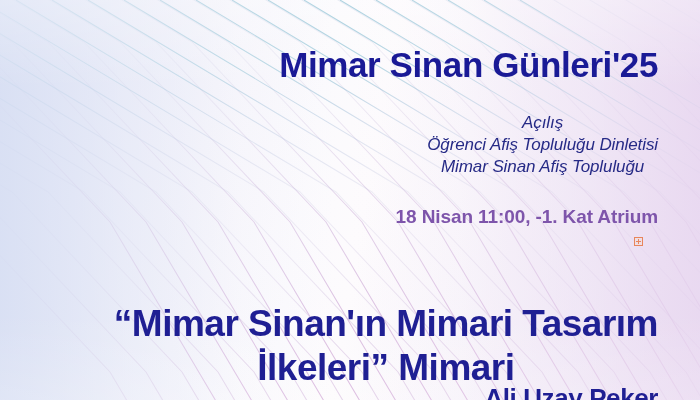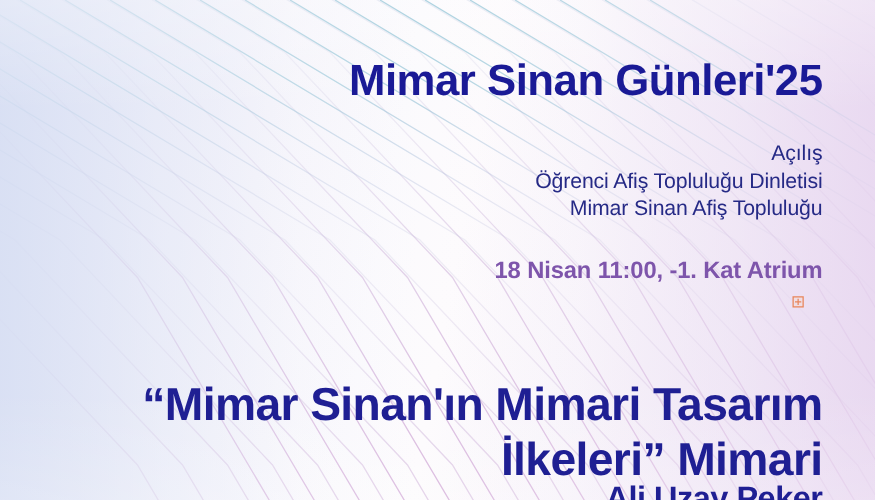--- a/index.html
+++ b/index.html
@@ -71,41 +71,42 @@
       rgba(255,255,255,0.18) 100%);
     pointer-events: none;
   }
 
   
   .content {
     position: absolute;
     inset: 0;
     padding: 0 42px 0 40px;
     box-sizing: border-box;
-    text-align: right;
+    text-align: center;
   }
 
   .title {
     position: absolute;
     right: 42px;
     top: 47px;
     margin: 0;
     font-size: 35px;
     font-weight: bold;
     letter-spacing: -0.4px;
     color: #1a1a96;
     line-height: 1.02;
     white-space: nowrap;
   }
 
   .subtitle-block {
     position: absolute;
     right: 42px;
     top: 112px;
     line-height: 1.30;
+    font-style: italic;
   }
   .subtitle-line {
     display: block;
     font-size: 17px;
     font-weight: normal;
     color: #262a86;
     letter-spacing: -0.1px;
     white-space: nowrap;
   }
 

